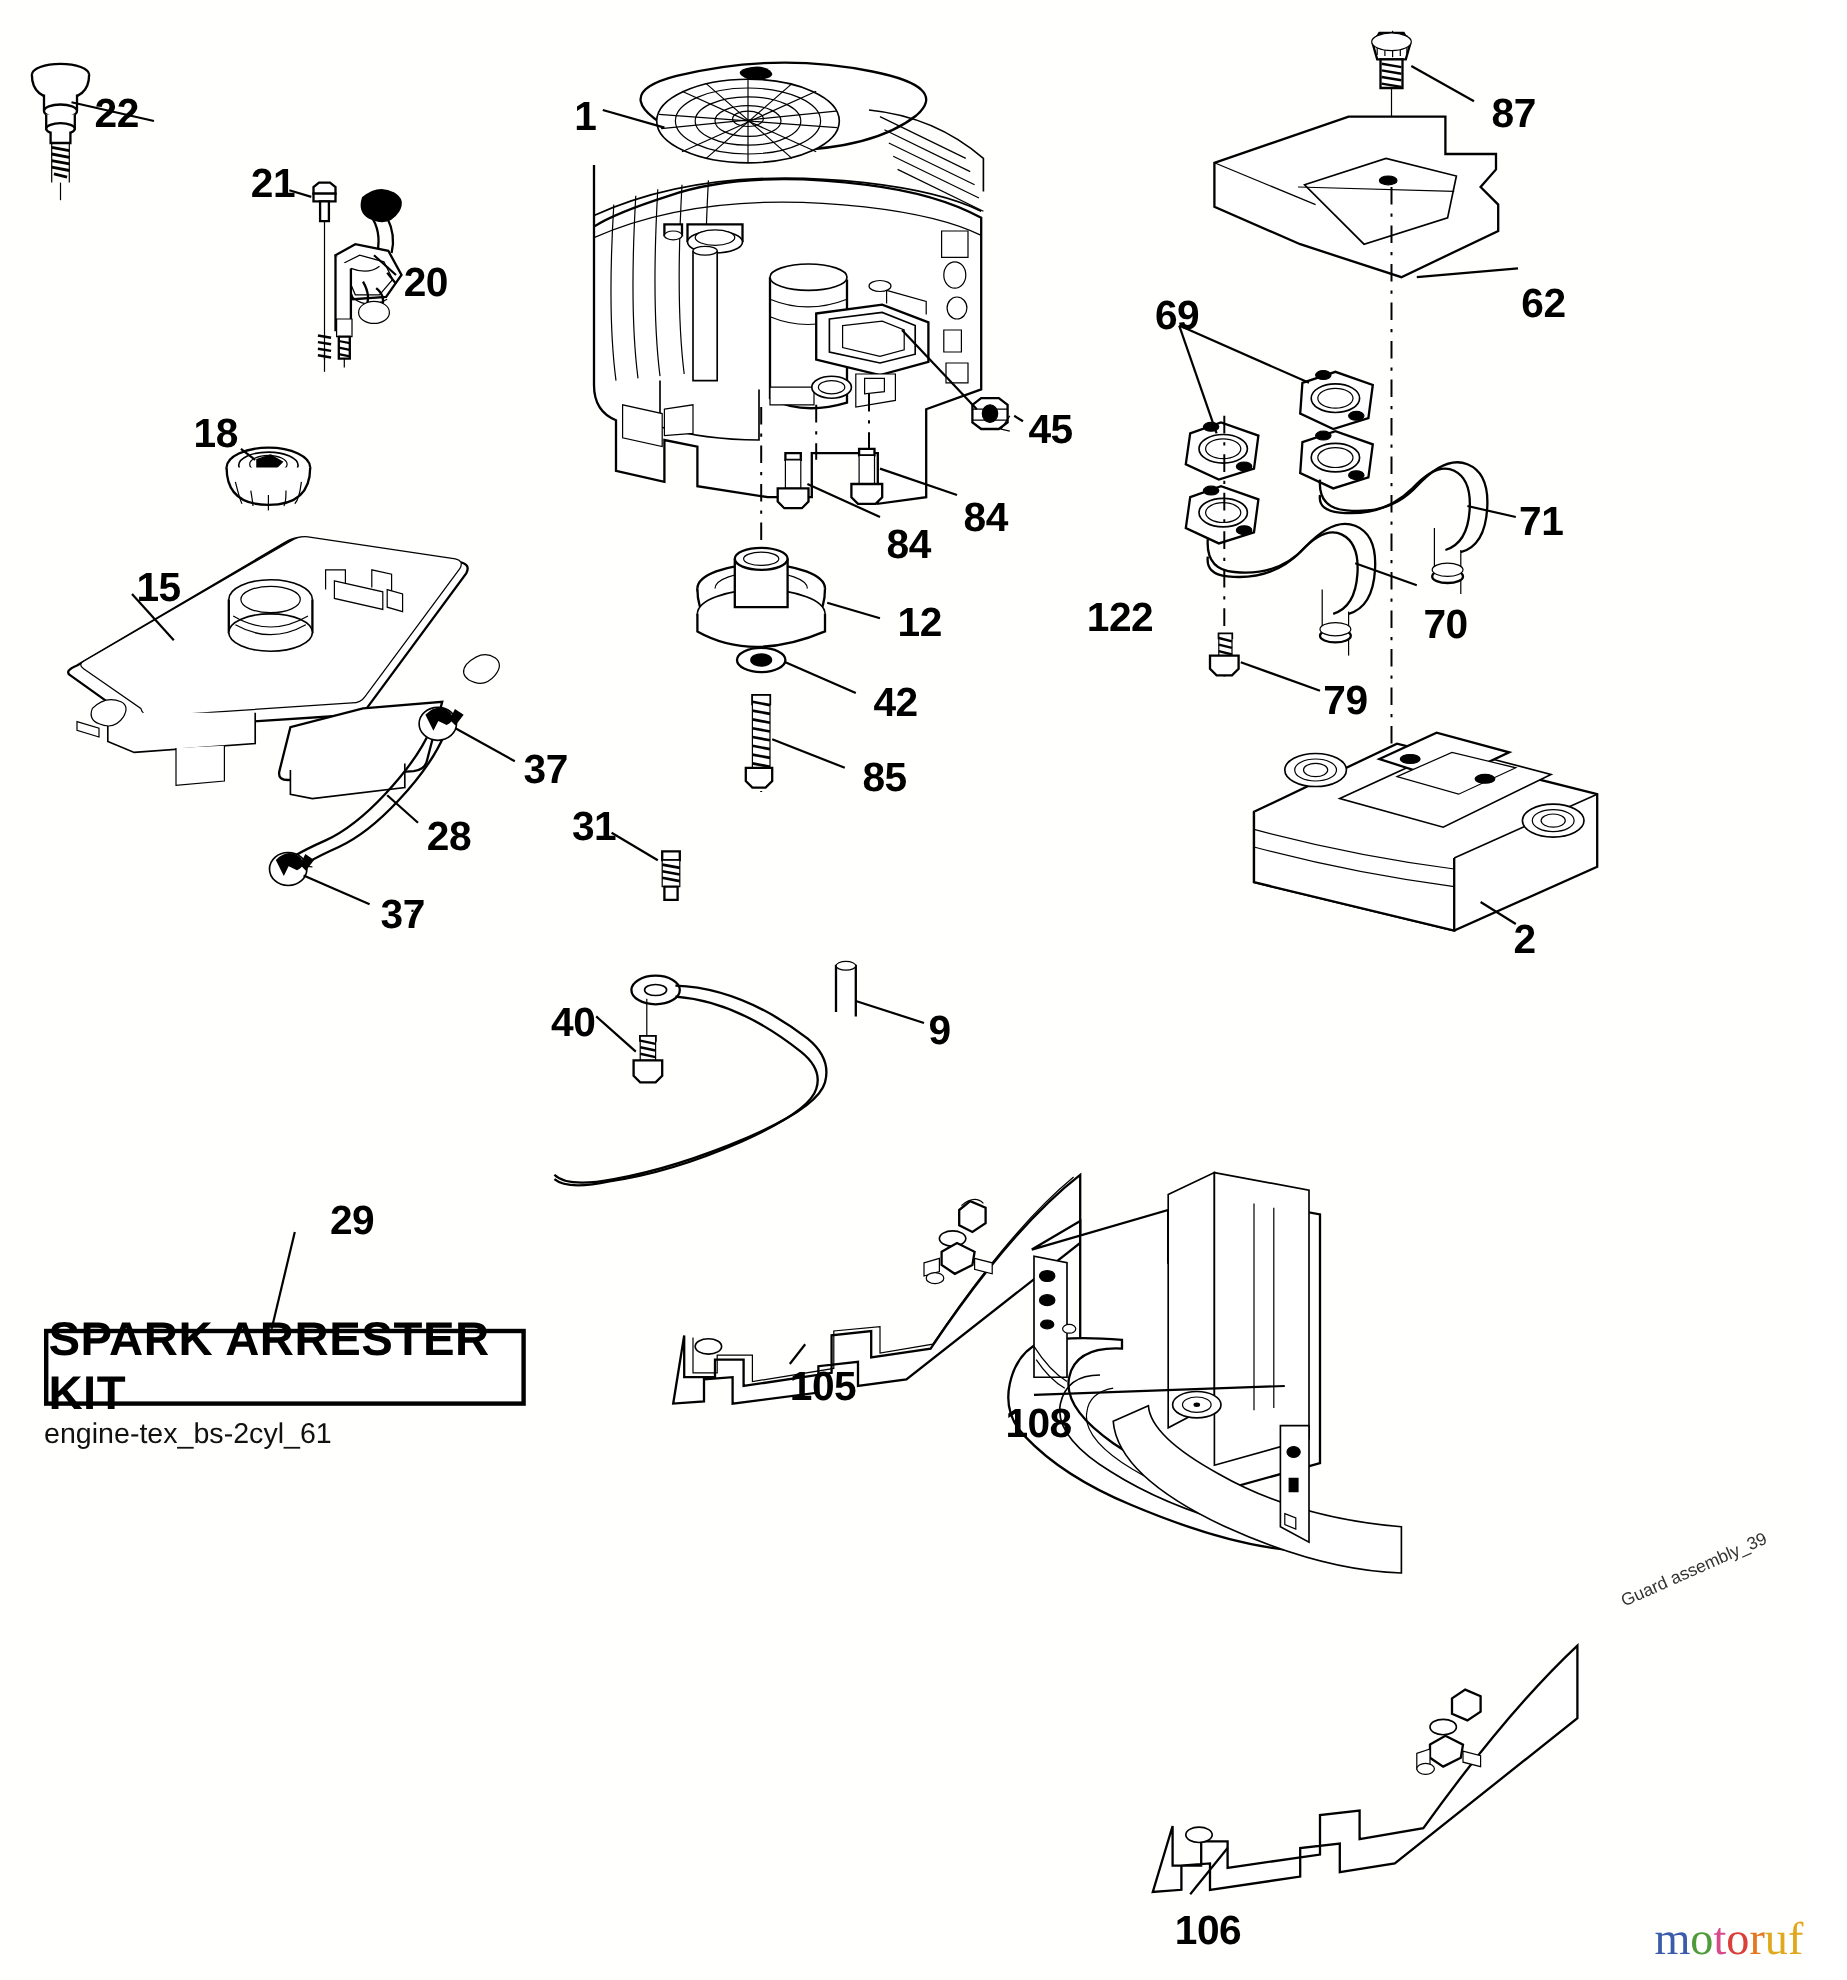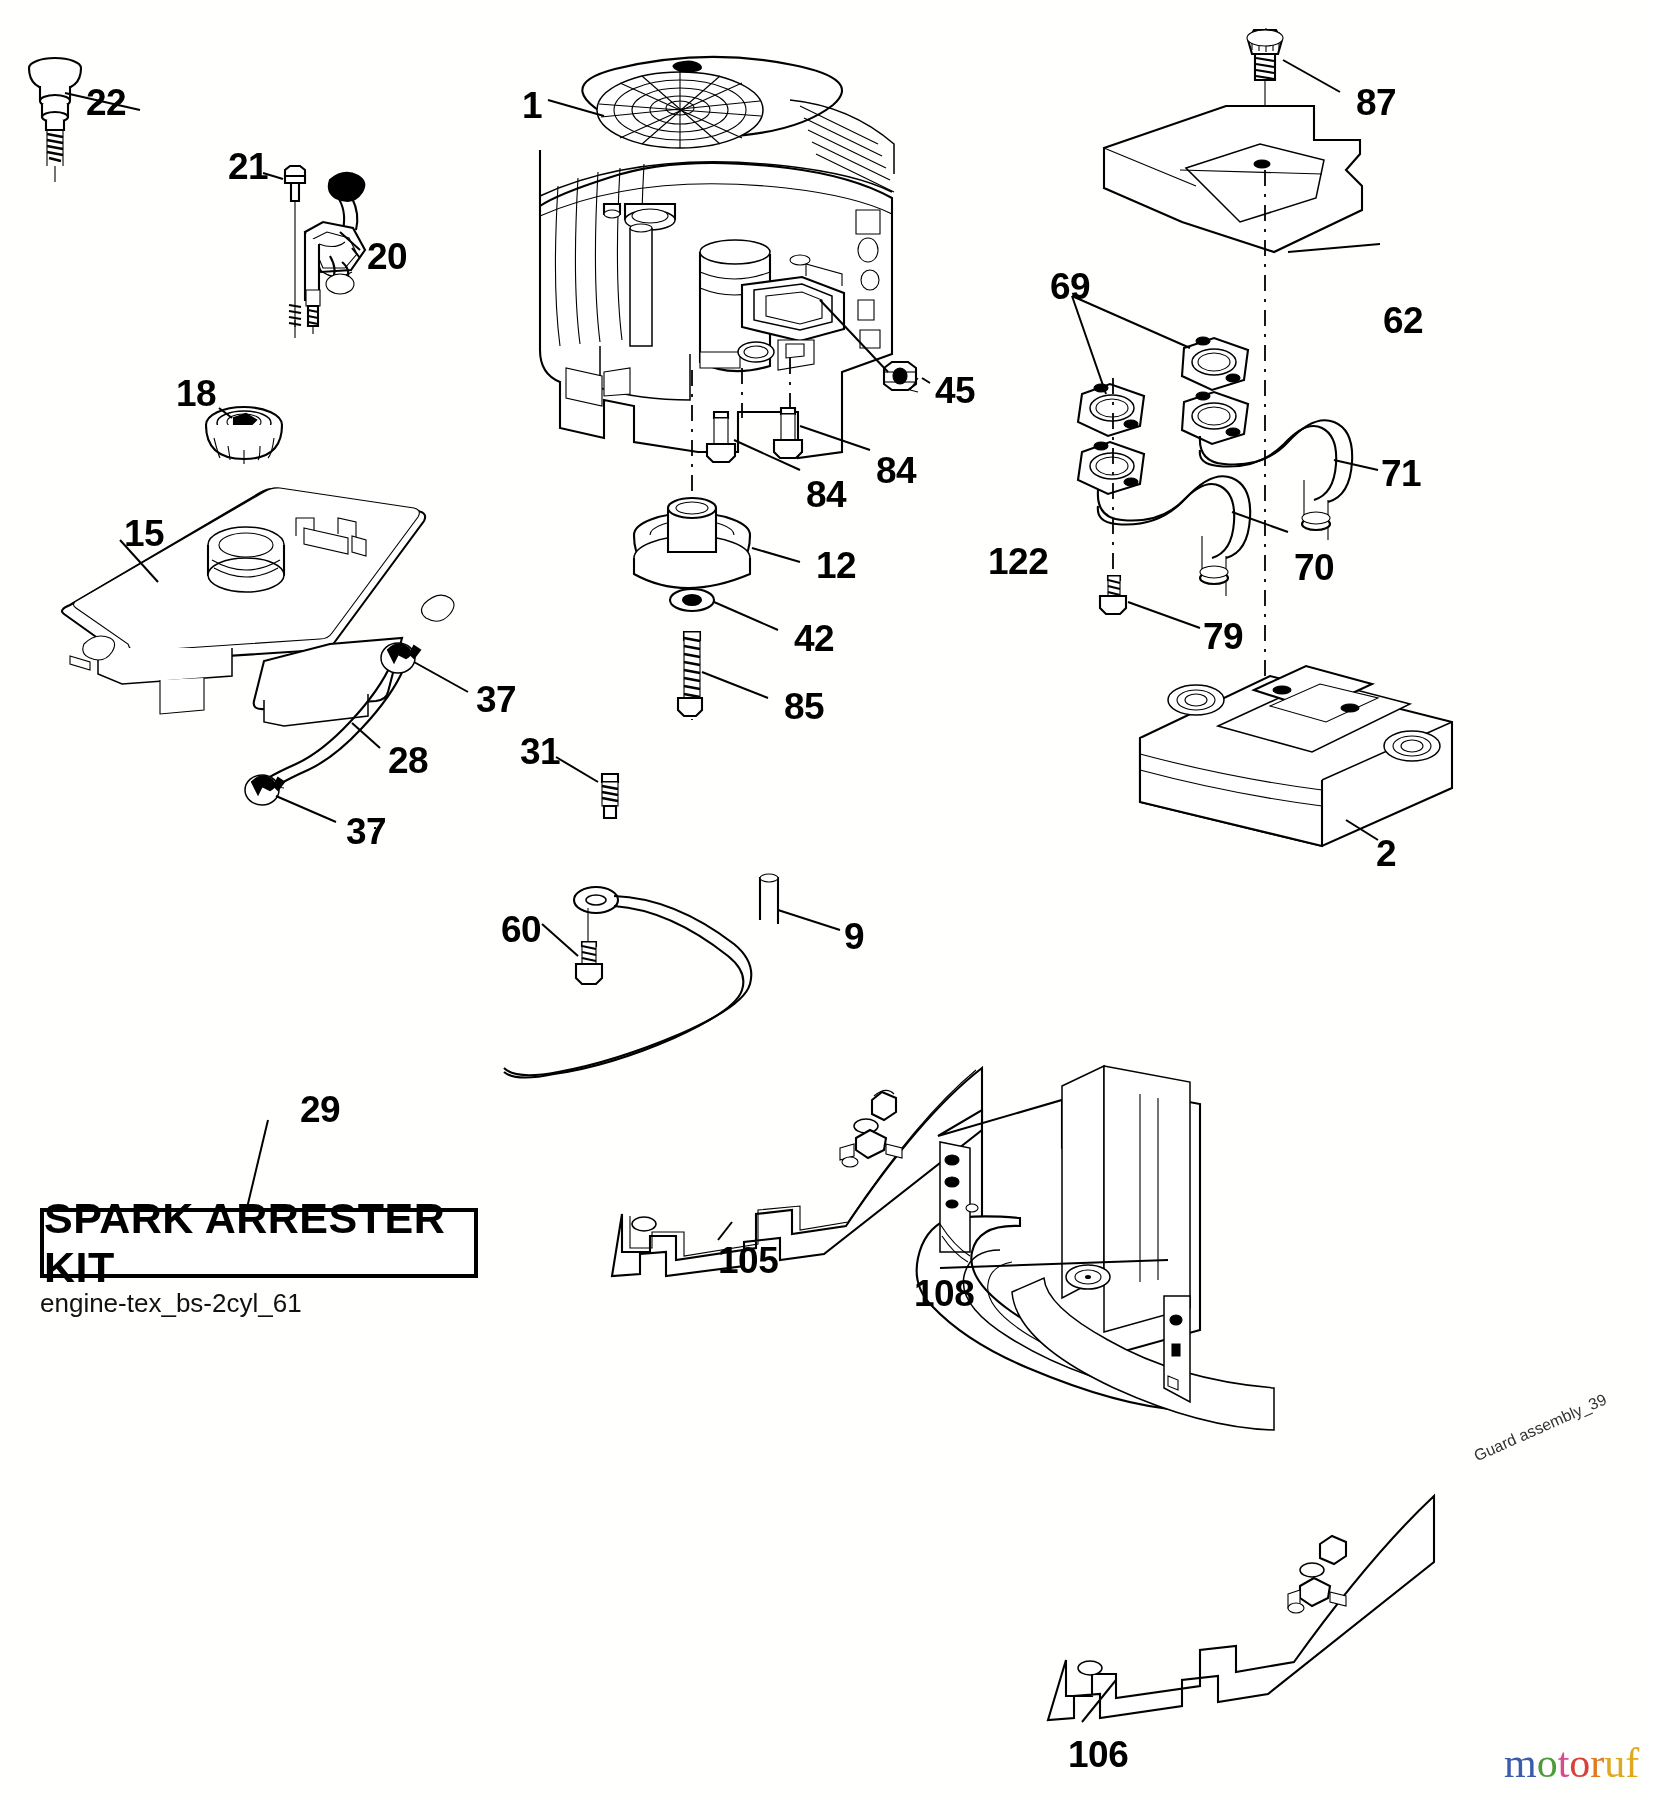--- a/index.html
+++ b/index.html
@@ -561,40 +561,40 @@
       <path d="M1082 1722 L1116 1680" class="leader"></path>
     </g>
 
   </svg>
 
   <div class="callout" style="left:86px;  top:84px;">22</div>
   <div class="callout" style="left:228px; top:148px;">21</div>
   <div class="callout" style="left:367px; top:238px;">20</div>
   <div class="callout" style="left:522px; top:87px;">1</div>
   <div class="callout" style="left:1356px;top:84px;">87</div>
-  <div class="callout" style="left:1383px;top:257px;margin-top:45px;">62</div>
+  <div class="callout" style="left:1383px;top:257px;">62</div>
   <div class="callout" style="left:1050px;top:268px;">69</div>
   <div class="callout" style="left:935px; top:372px;">45</div>
   <div class="callout" style="left:1381px;top:455px;">71</div>
   <div class="callout" style="left:1294px;top:502px;margin-top:47px;">70</div>
   <div class="callout" style="left:806px; top:476px;">84</div>
   <div class="callout" style="left:876px; top:452px;">84</div>
   <div class="callout" style="left:176px; top:375px;">18</div>
   <div class="callout" style="left:80px;  top:515px;margin-left:44px;">15</div>
   <div class="callout" style="left:816px; top:547px;">12</div>
   <div class="callout" style="left:988px; top:519px;margin-top:24px;">122</div>
   <div class="callout" style="left:794px; top:620px;">42</div>
   <div class="callout" style="left:784px; top:688px;">85</div>
   <div class="callout" style="left:1203px;top:618px;">79</div>
   <div class="callout" style="left:476px; top:681px;">37</div>
   <div class="callout" style="left:388px; top:742px;">28</div>
   <div class="callout" style="left:520px; top:733px;">31</div>
   <div class="callout" style="left:346px; top:813px;">37</div>
   <div class="callout" style="left:1376px;top:835px;">2</div>
-  <div class="callout" style="left:501px; top:911px;">60</div>
+  <div class="callout" style="left:501px; top:911px;">40</div>
   <div class="callout" style="left:844px; top:918px;">9</div>
   <div class="callout" style="left:276px; top:1091px;margin-left:24px;">29</div>
   <div class="callout" style="left:718px; top:1242px;">105</div>
   <div class="callout" style="left:914px; top:1275px;">108</div>
   <div class="callout" style="left:1068px;top:1736px;">106</div>
 
   <div class="kitbox" style="left:40px; top:1208px; width:430px; height:62px;">
     <span>SPARK ARRESTER KIT</span>
   </div>
 

